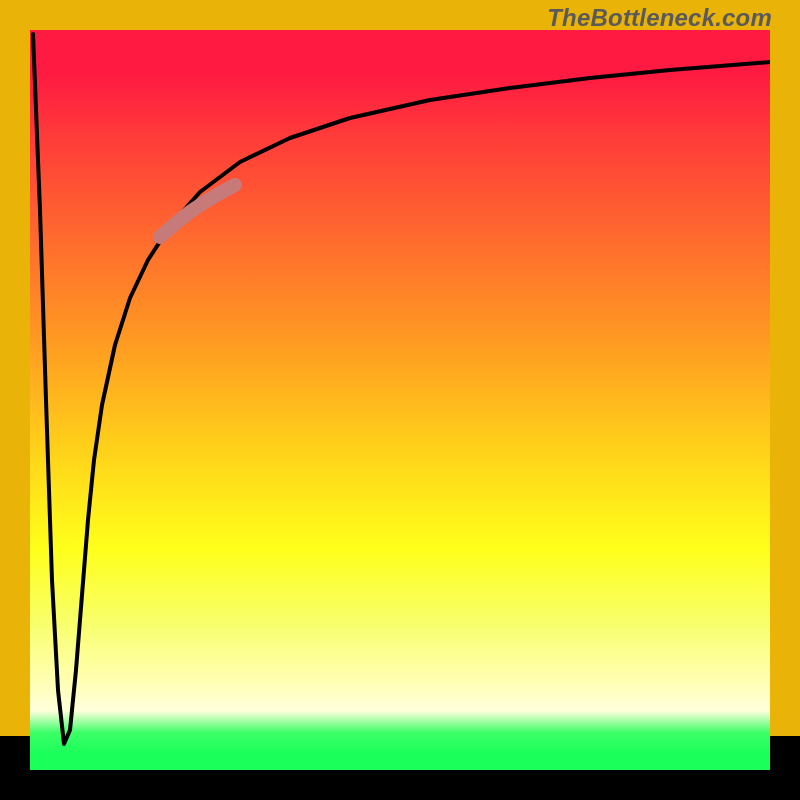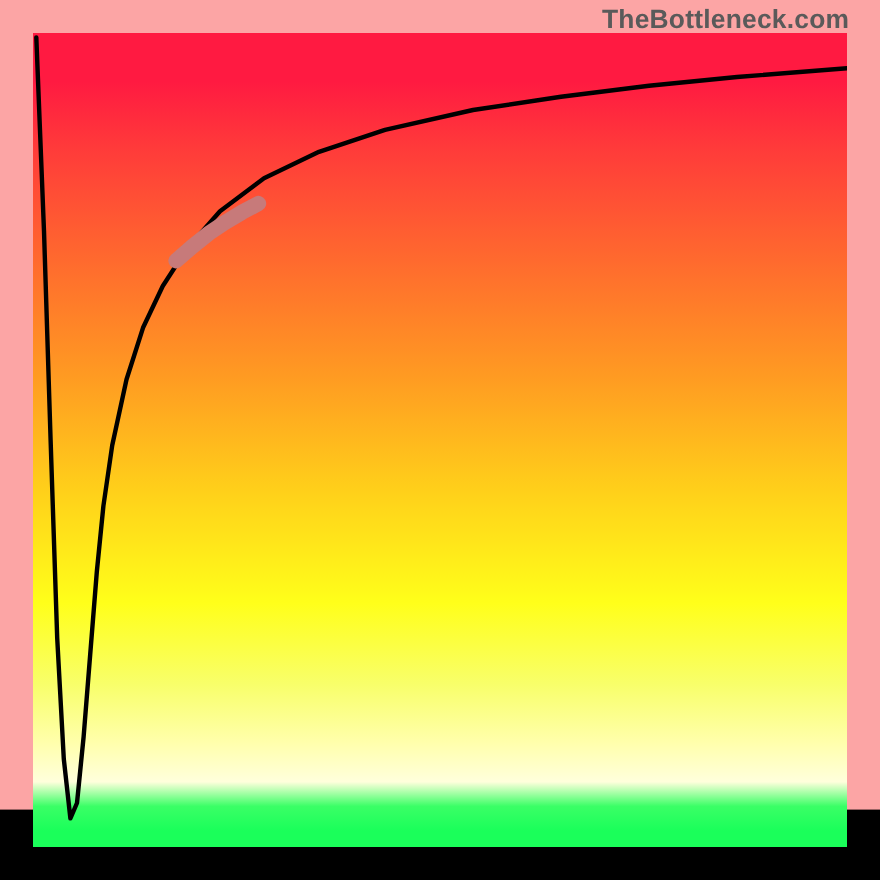--- a/index.html
+++ b/index.html
@@ -7,21 +7,22 @@
     padding: 0;
     width: 800px;
     height: 800px;
     background: #000;
     overflow: hidden;
   }
   .frame {
     position: relative;
     width: 800px;
     height: 736px;
-    background: #fca5a5;
+    background: #eab308;
+    font-style: italic;
   }
   .plot-area {
     position: absolute;
     left: 30px;
     top: 30px;
     width: 740px;
     height: 740px;
     background: linear-gradient(to bottom,
       #ff1a41 0%,
       #ff1a41 6%,

